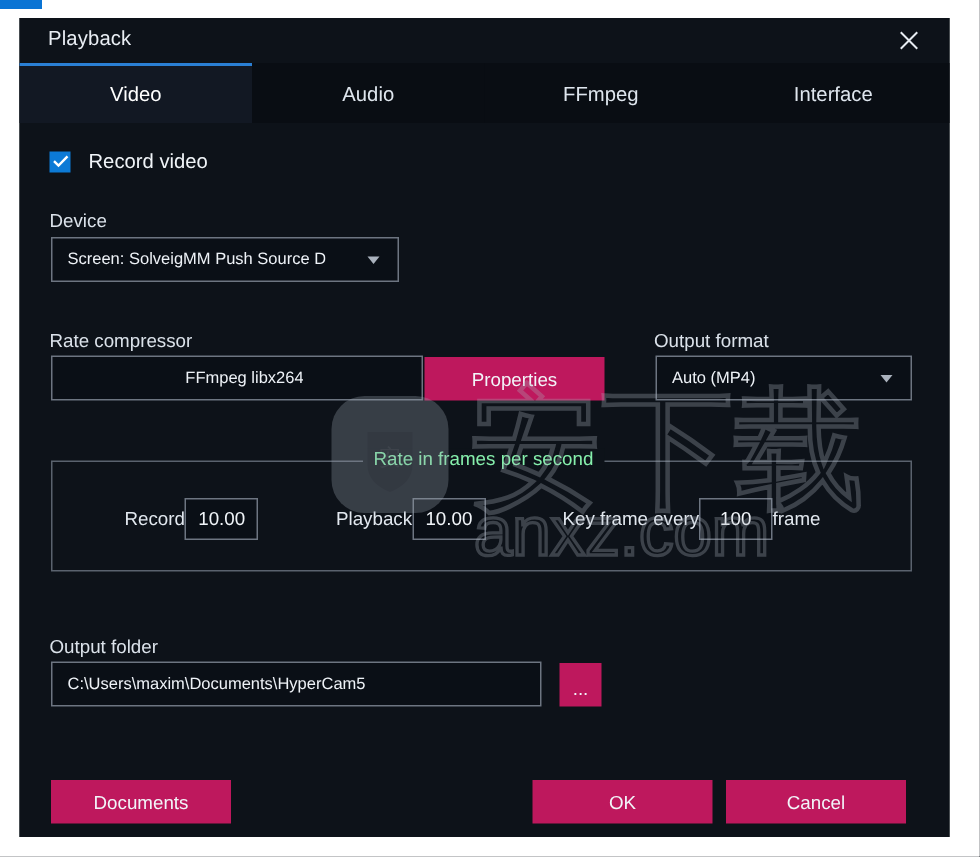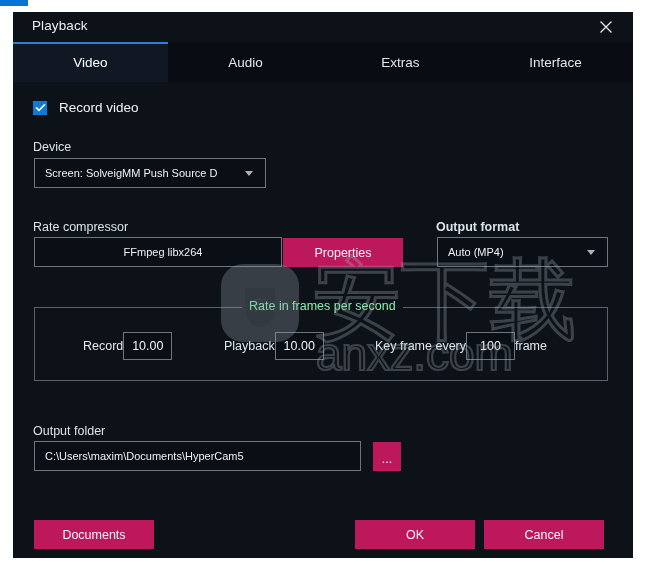--- a/index.html
+++ b/index.html
@@ -241,21 +241,21 @@
   </div>
 
   <div id="tabstrip">
     <div class="tab active">
       <span>Video</span>
     </div>
     <div class="tab">
       <span>Audio</span>
     </div>
     <div class="tab">
-      <span>Extras</span>
+      <span>FFmpeg</span>
     </div>
     <div class="tab">
       <span>Interface</span>
     </div>
   </div>
 
   <div id="page">
 
     <div id="record-row">
       <span id="record-checkbox">
@@ -272,21 +272,21 @@
       <span class="chevron"></span>
     </div>
 
     <div class="field-label" style="left:20px; top:138px;">Rate compressor</div>
     <div class="ctrl" style="left:21px; top:155px; width:248px; height:30px;justify-content:center;">
       <span class="val">FFmpeg libx264</span>
     </div>
 
     <button class="btn" style="left:270px; top:156px; width:120px; height:29px;">Properties</button>
 
-    <div class="field-label" style="left:423px; top:138px;font-weight:bold;">Output format</div>
+    <div class="field-label" style="left:423px; top:138px;">Output format</div>
     <div class="ctrl" style="left:424px; top:155px; width:171px; height:30px;">
       <span class="val">Auto (MP4)</span>
       <span class="chevron"></span>
     </div>
 
     <div id="rate-group">
       <div id="rate-legend">Rate in frames per second</div>
 
       <div class="rate-item" style="left:48px;">
         <span class="cap">Record</span>

